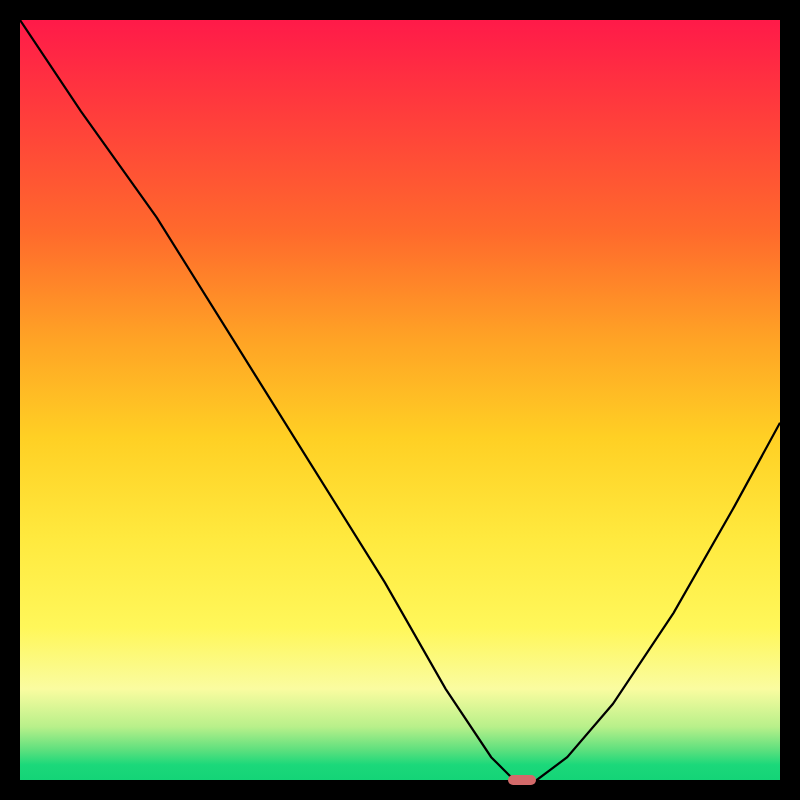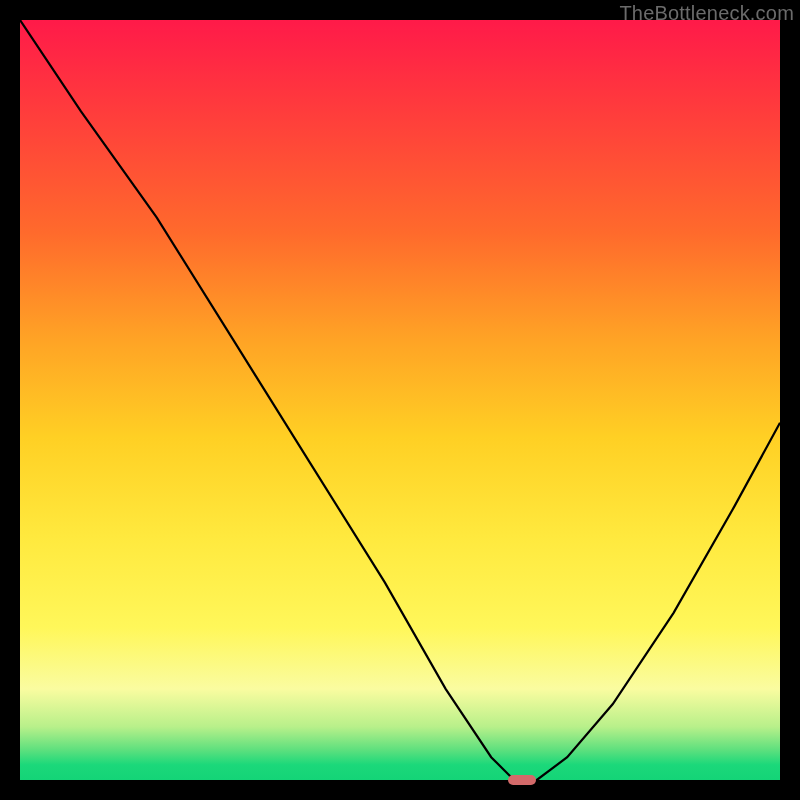--- a/index.html
+++ b/index.html
@@ -59,20 +59,19 @@
     color: #6b6b6b;
     font-size: 20px;
     letter-spacing: 0.2px;
     font-weight: 500;
   }
 </style>
 </head>
 <body>
 
 <div class="chart-container">
-  <div class="watermark">TheBottleneck.com</div>
   <div class="plot-area">
     <svg class="curve" viewBox="0 0 760 760" preserveAspectRatio="none">
       <path id="curve-path" fill="none" stroke="#000" stroke-width="2.2" d="M0.0 0.0 L60.8 91.2 L136.8 197.6 L212.8 319.2 L288.8 440.8 L364.8 562.4 L425.6 668.8 L471.2 737.2 L494.0 760.0 L516.8 760.0 L547.2 737.2 L592.8 684.0 L653.6 592.8 L714.4 486.4 L760.0 402.8"></path>
     </svg>
     <div class="marker" id="marker" style="left: 501.6px; top: 760px; background: rgb(211, 106, 106);"></div>
   </div>
 </div>
 
 </body></html>

